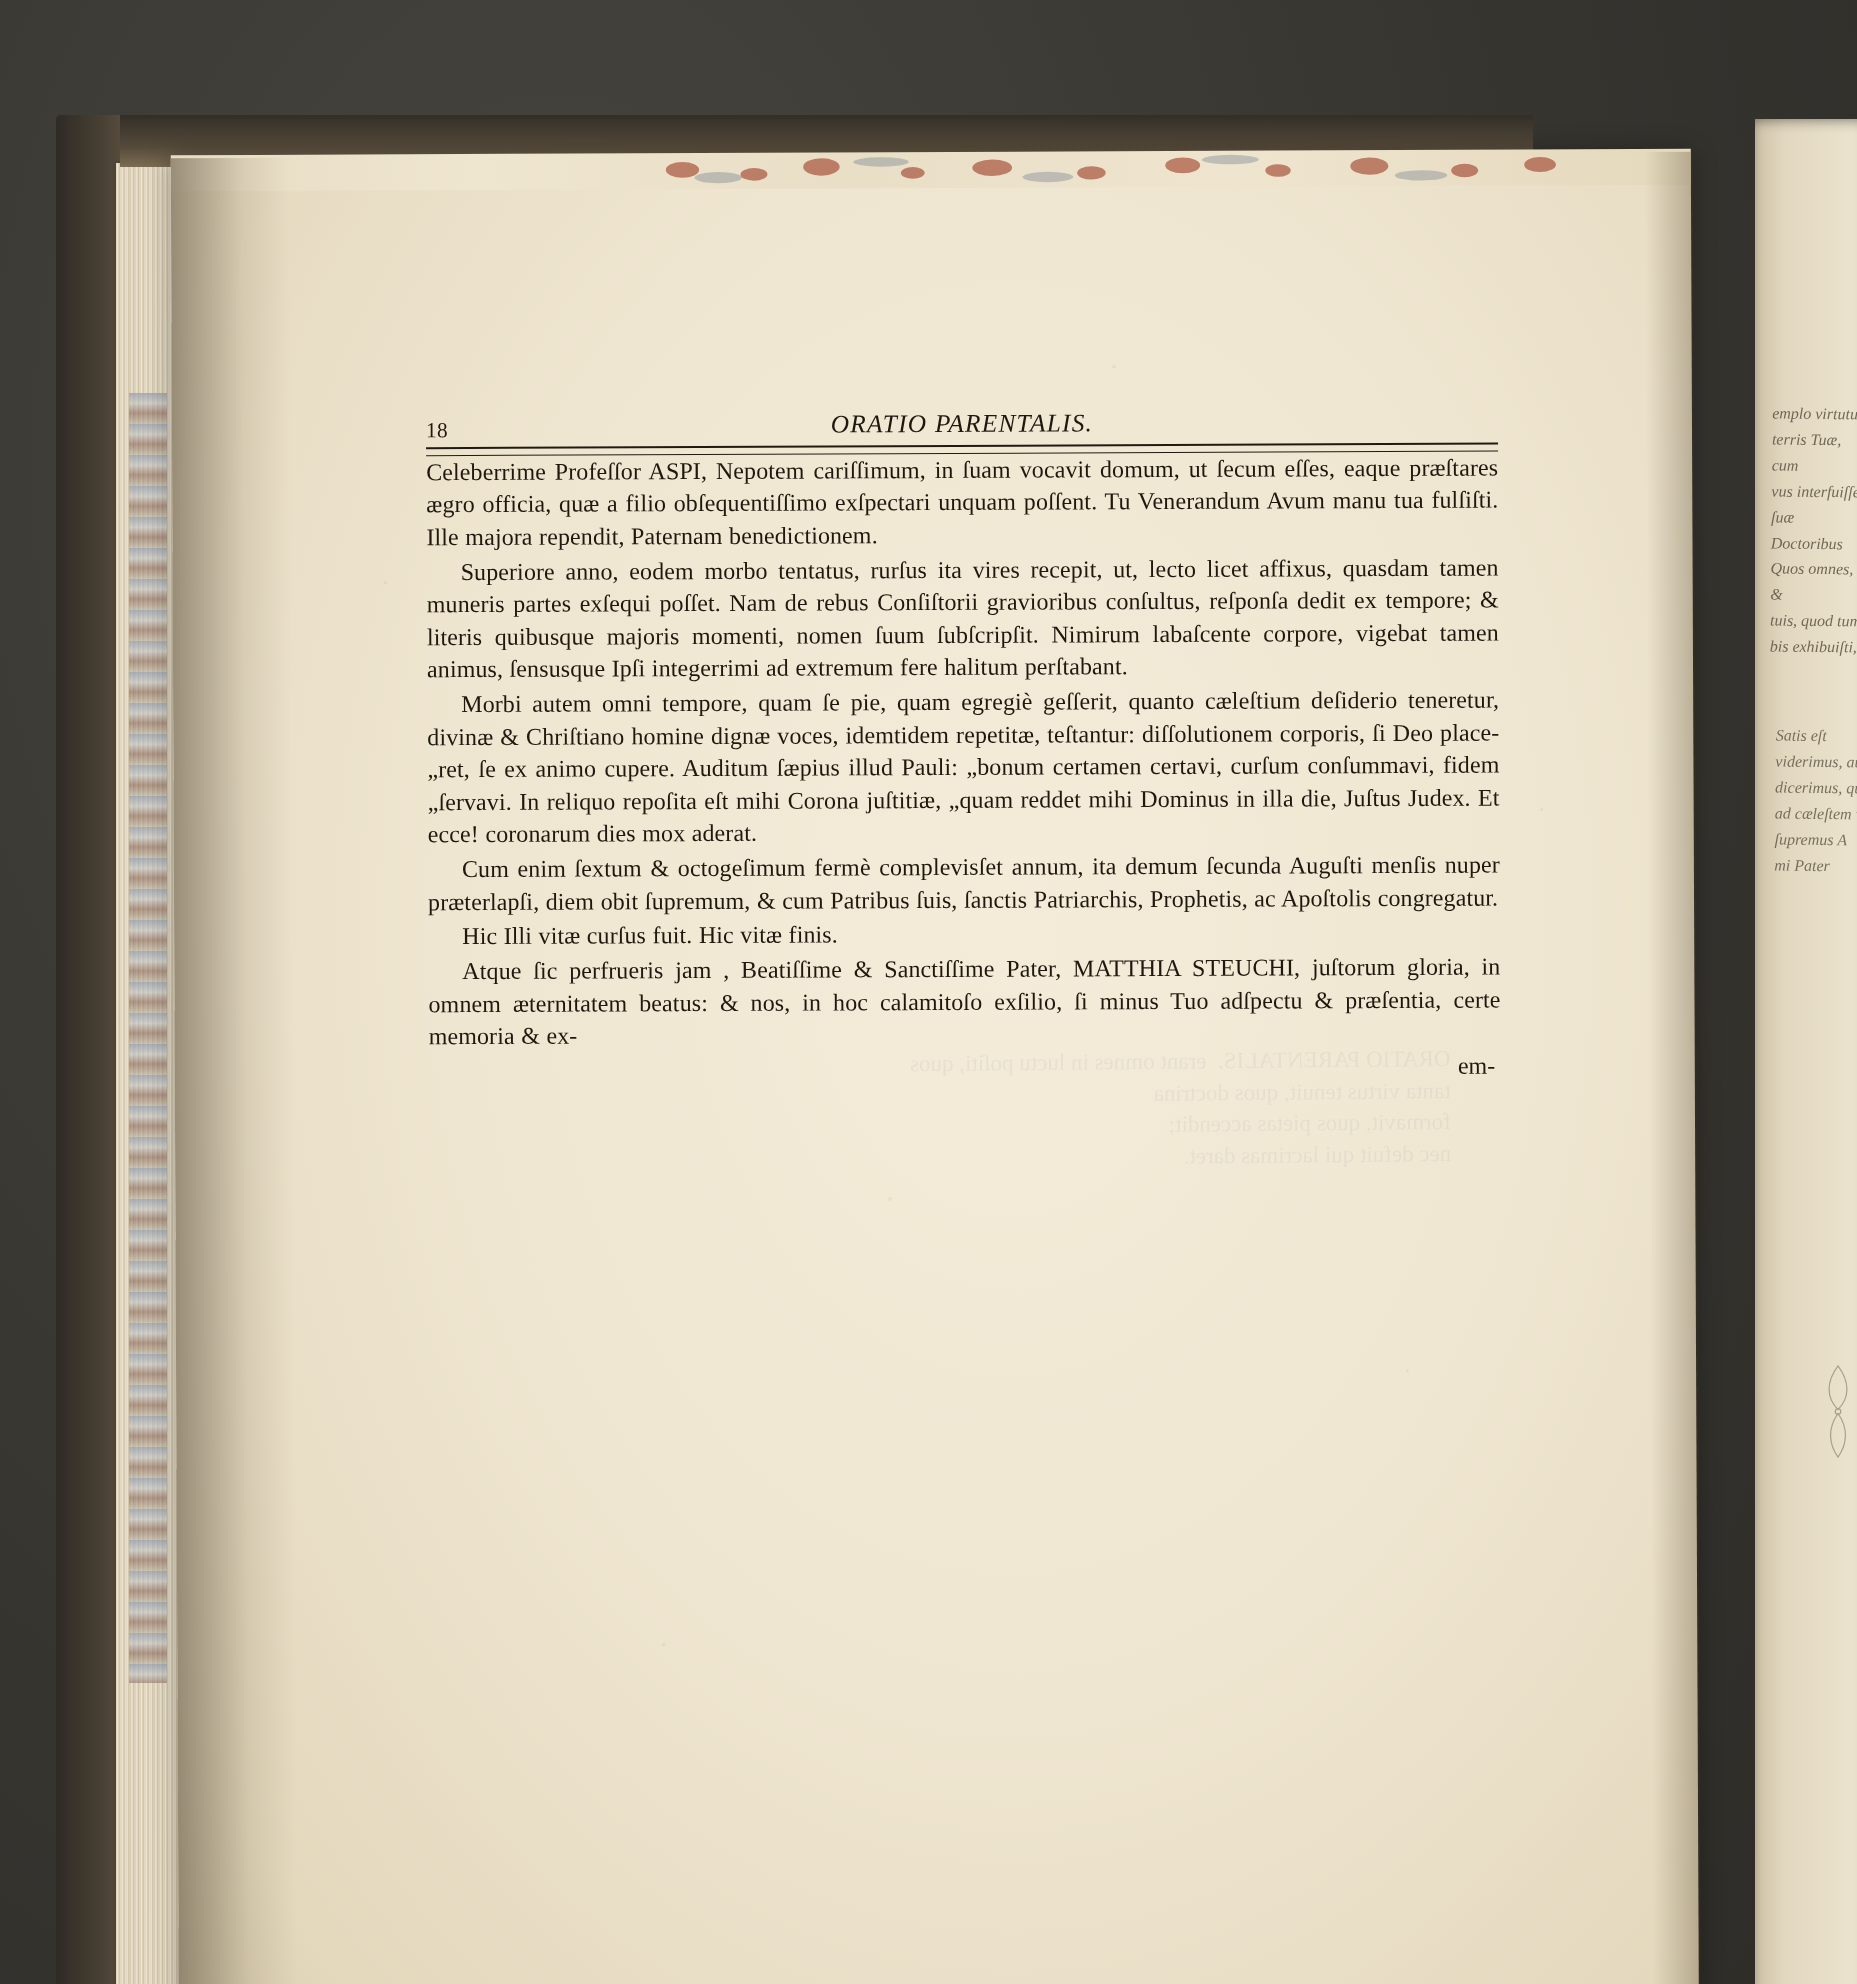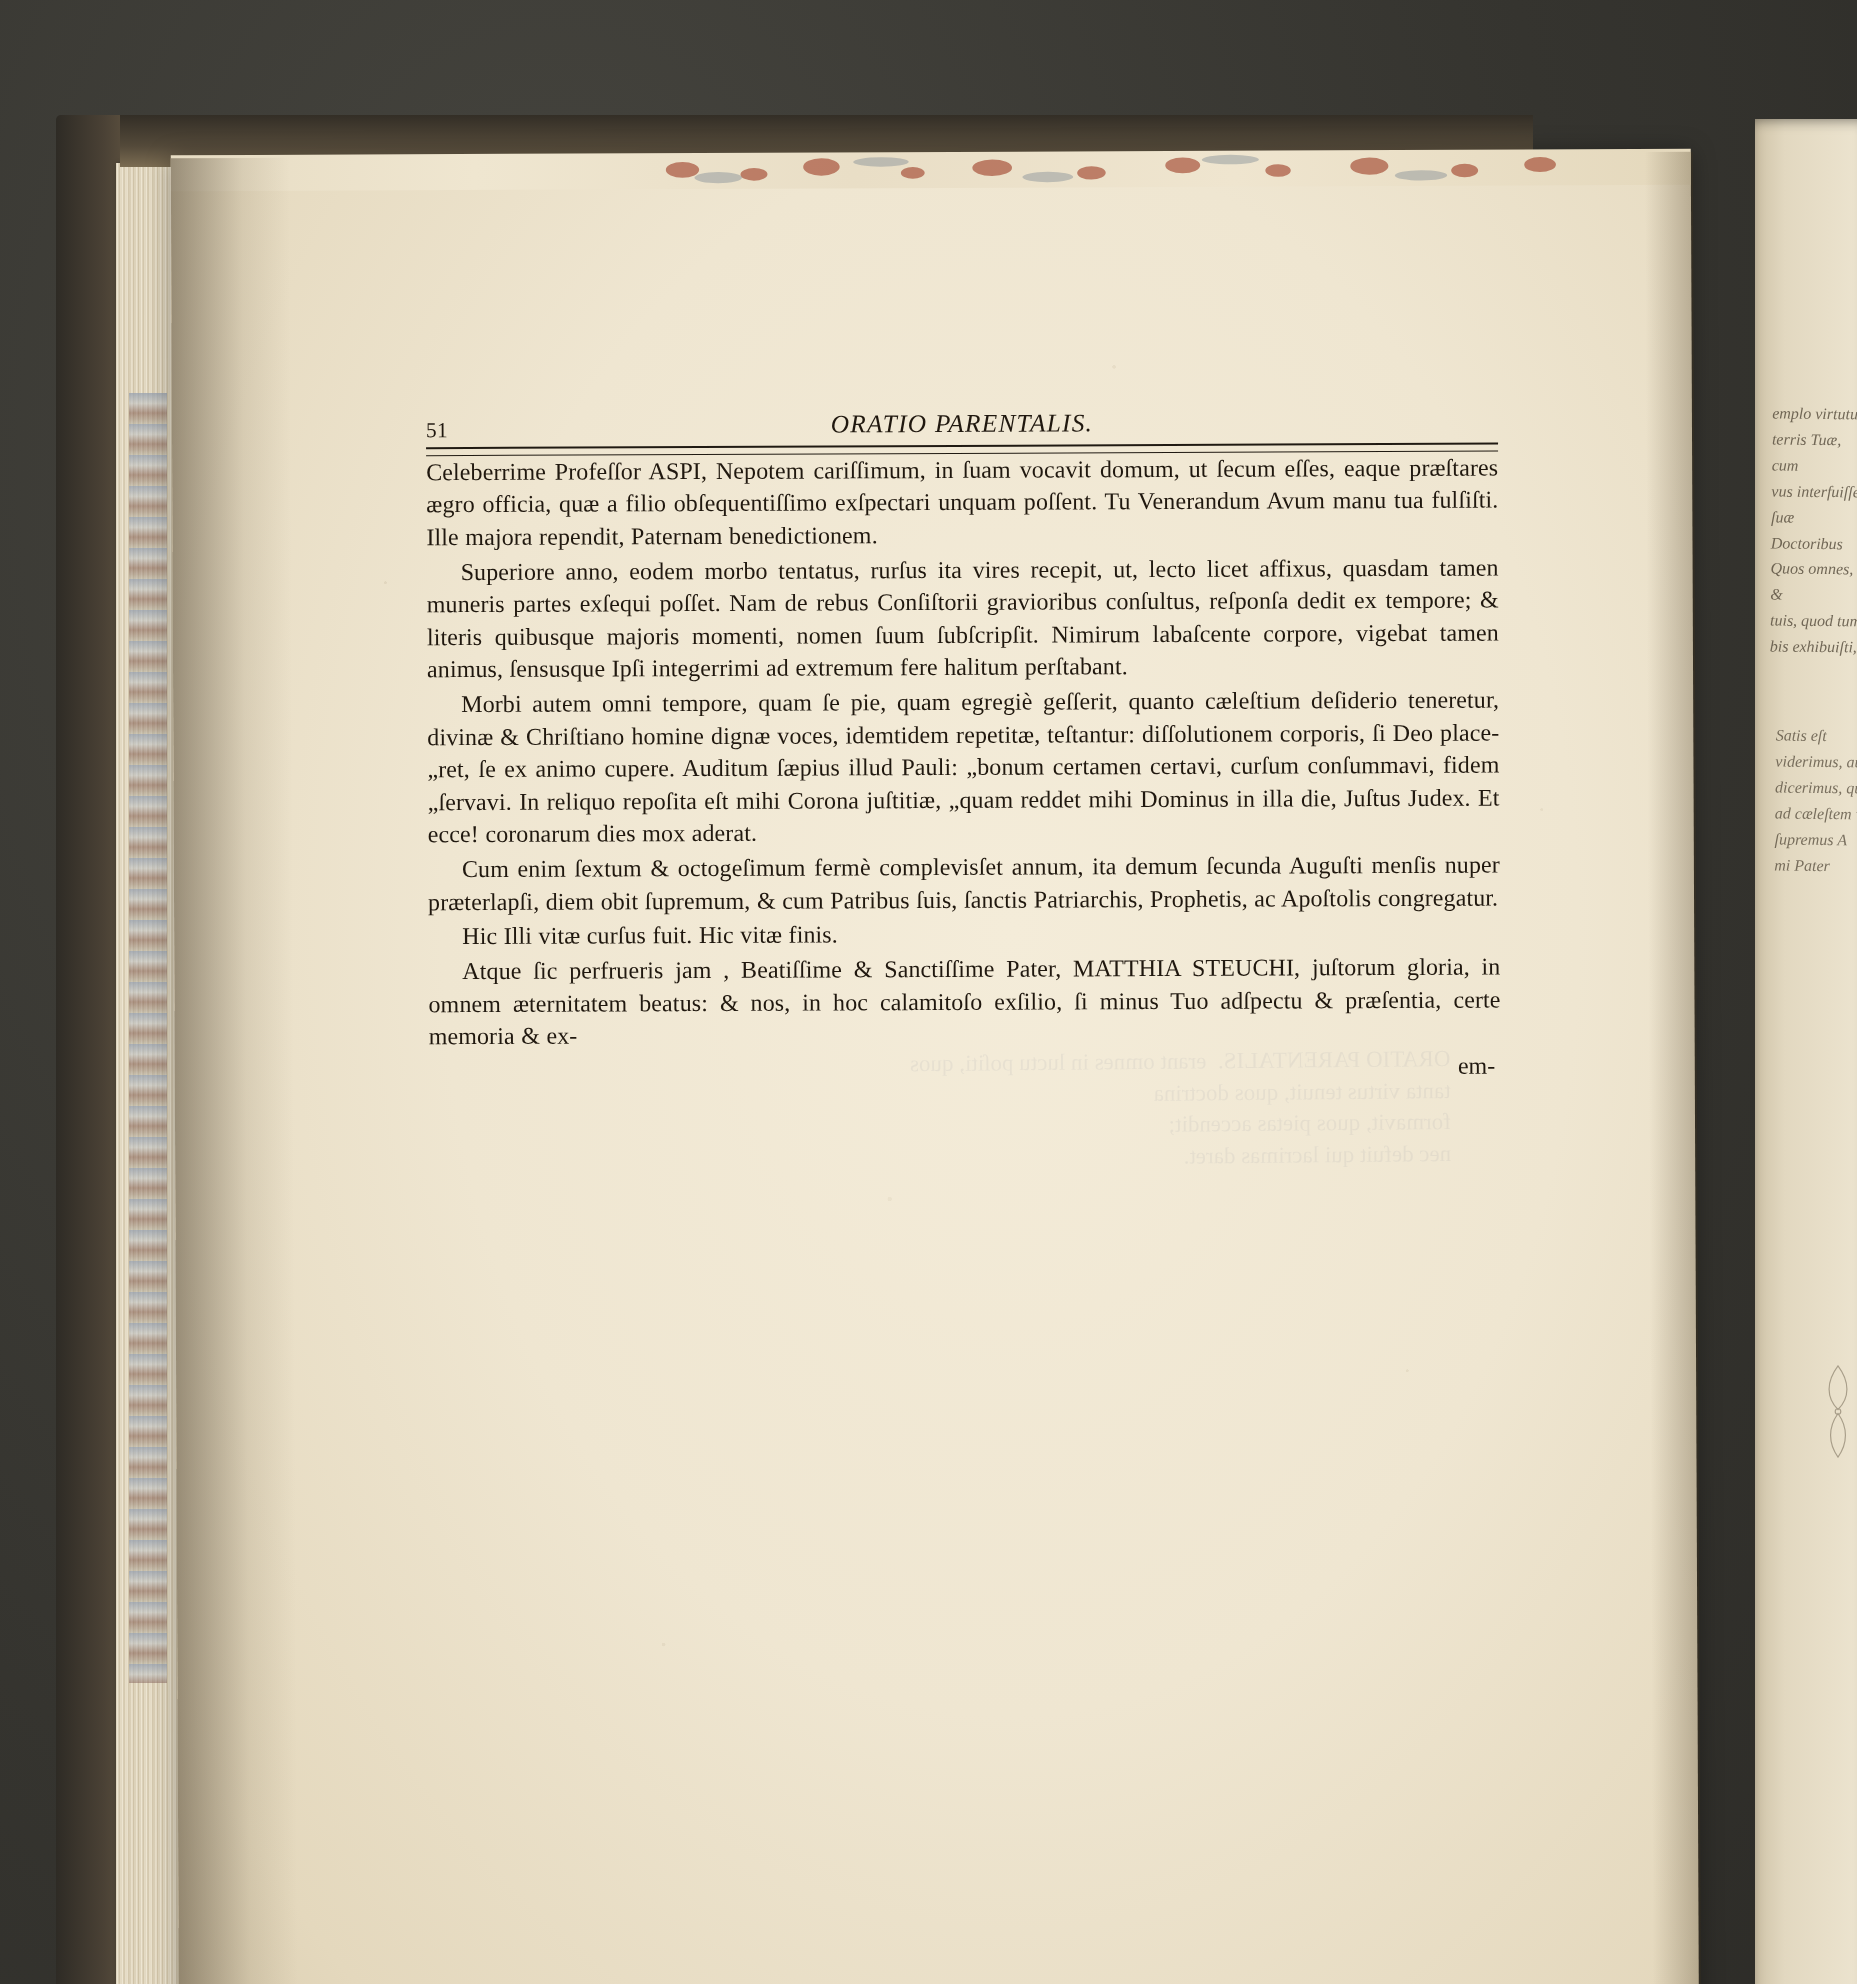--- a/index.html
+++ b/index.html
@@ -311,21 +311,21 @@
     <div id="outer-edge-shadow"></div>
 
     <div id="showthrough">ORATIO PARENTALIS.  erant omnes in luctu poſiti, quos
 tanta virtus tenuit, quos doctrina
 formavit, quos pietas accendit;
 nec defuit qui lacrimas daret.</div>
 
     <div id="text-column">
 
       <div id="header-row">
-        <div id="folio-number">51</div>
+        <div id="folio-number">18</div>
         <div id="running-head">ORATIO PARENTALIS.</div>
         <div id="rule-double"></div>
       </div>
 
       <p class="para first">Celeberrime Profeſſor ASPI, Nepotem cariſſimum, in ſuam vocavit domum, ut ſecum eſſes, eaque præſtares ægro officia, quæ a filio obſequentiſſimo exſpectari unquam poſſent.  Tu Venerandum Avum manu tua fulſiſti.  Ille majora rependit, Paternam benedictionem.</p>
       <p class="para indent">Superiore anno, eodem morbo tentatus, rurſus ita vires recepit, ut, lecto licet affixus, quasdam tamen muneris partes exſequi poſſet.  Nam de rebus Conſiſtorii gravioribus conſultus, reſponſa dedit ex tempore;  &amp; literis quibusque majoris momenti, nomen ſuum ſubſcripſit.  Nimirum labaſcente corpore, vigebat tamen animus, ſensusque Ipſi integerrimi ad extremum fere halitum perſtabant.</p>
       <p class="para indent">Morbi autem omni tempore, quam ſe pie, quam egregiè geſſerit, quanto cæleſtium deſiderio teneretur, divinæ &amp; Chriſtiano homine dignæ voces, idemtidem repetitæ, teſtantur: diſſolutionem corporis, ſi Deo place-„ret, ſe ex animo cupere.  Auditum ſæpius illud Pauli: „bonum certamen certavi, curſum conſummavi, fidem „ſervavi.  In reliquo repoſita eſt mihi Corona juſtitiæ, „quam reddet mihi Dominus in illa die, Juſtus Judex. Et ecce! coronarum dies mox aderat.</p>
       <p class="para indent">Cum enim ſextum &amp; octogeſimum fermè complevisſet annum, ita demum ſecunda Auguſti menſis nuper præterlapſi, diem obit ſupremum, &amp; cum Patribus ſuis, ſanctis Patriarchis, Prophetis, ac Apoſtolis congregatur.</p>
       <p class="para indent">Hic Illi vitæ curſus fuit.   Hic vitæ finis.</p>
       <p class="para indent">Atque ſic perfrueris jam , Beatiſſime &amp; Sanctiſſime Pater, MATTHIA STEUCHI, juſtorum gloria, in omnem æternitatem beatus: &amp; nos, in hoc calamitoſo exſilio, ſi minus Tuo adſpectu &amp; præſentia, certe memoria &amp; ex-</p>

